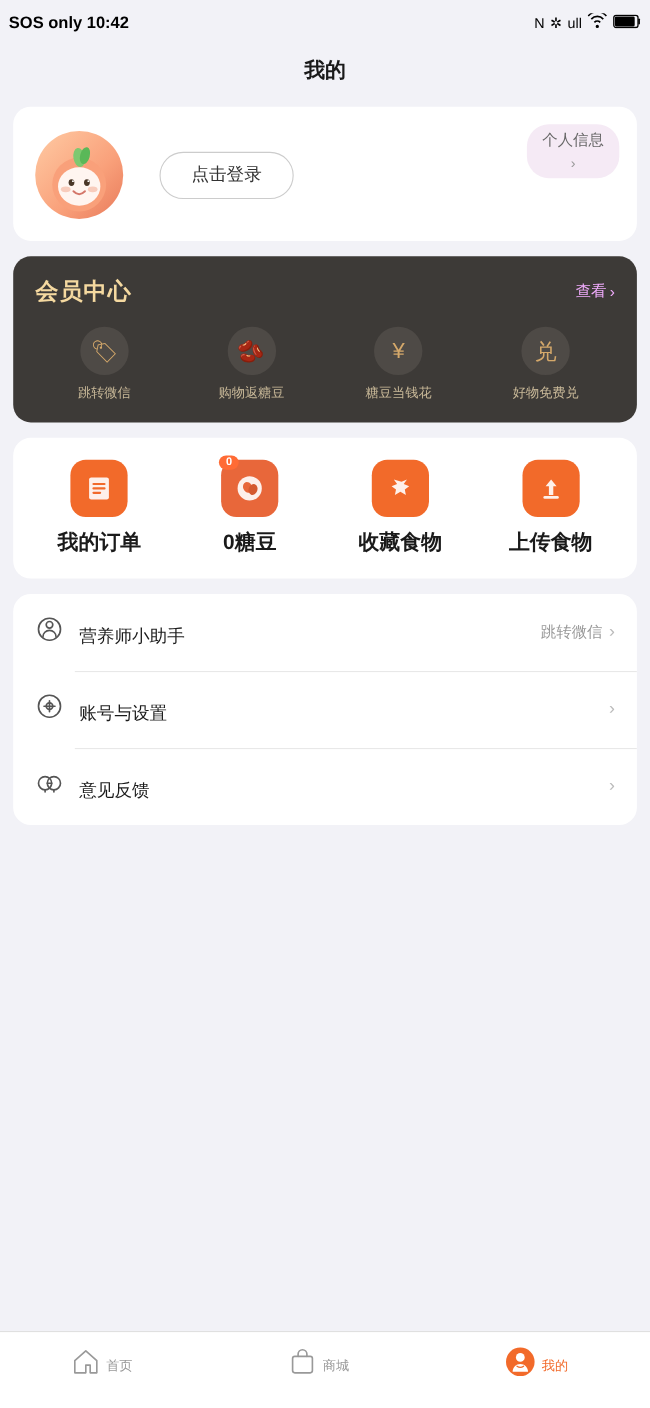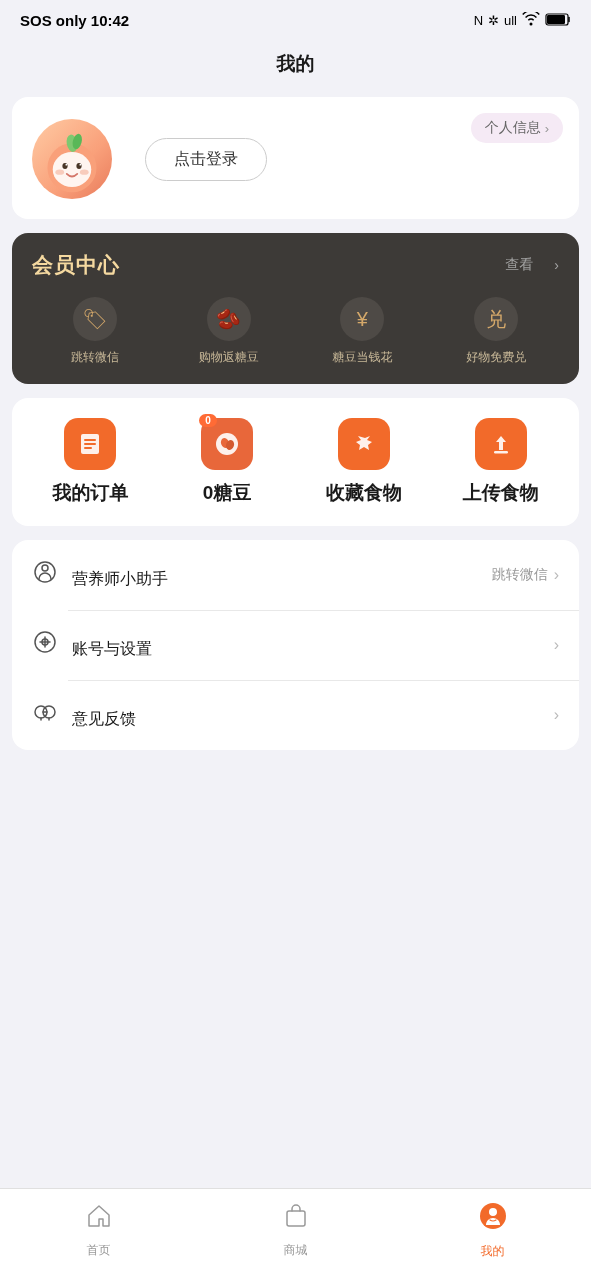--- a/index.html
+++ b/index.html
@@ -10,21 +10,21 @@
       background: #f2f2f7;
       font-family: -apple-system, "PingFang SC", "Helvetica Neue", sans-serif;
       position: relative;
     }
 
     
     .status-bar {
       display: flex;
       justify-content: space-between;
       align-items: center;
-      padding: 12px 20px 8px;
+      padding: 12px 8px 8px;
       background: #f2f2f7;
     }
     .status-left {
       font-size: 15px;
       font-weight: 600;
       color: #000;
     }
     .status-right {
       display: flex;
       align-items: center;
@@ -60,20 +60,21 @@
       background: #f5eaf5;
       border: none;
       border-radius: 20px;
       padding: 6px 14px;
       font-size: 14px;
       color: #666;
       cursor: pointer;
       display: flex;
       align-items: center;
       gap: 4px;
+      flex-direction: column;
     }
     .personal-info-btn .chevron {
       color: #999;
       font-size: 13px;
     }
     .profile-row {
       display: flex;
       align-items: center;
       gap: 33px;
       margin-top: 6px;
@@ -113,24 +114,24 @@
       margin-bottom: 18px;
     }
     .member-title {
       font-size: 21px;
       font-weight: 700;
       color: #f5d9a0;
       letter-spacing: 1px;
     }
     .member-view {
       font-size: 14px;
-      color: #a3a3a3;
-      display: flex;
-      align-items: center;
-      gap: 21px;
+      color: #f0abfc;
+      display: flex;
+      align-items: center;
+      gap: 3px;
       cursor: pointer;
     }
     .member-icons {
       display: grid;
       grid-template-columns: repeat(4, 1fr);
       gap: 8px;
     }
     .member-item {
       display: flex;
       flex-direction: column;
@@ -262,21 +263,21 @@
       width: 591px;
       background: #fff;
       border-top: 0.5px solid #e0e0e0;
       display: flex;
       justify-content: space-around;
       align-items: center;
       padding: 12px 0 20px;
     }
     .nav-item {
       display: flex;
-      flex-direction: column;
+      flex-direction: row;
       align-items: center;
       gap: 5px;
       cursor: pointer;
       min-width: 70px;
     }
     .nav-icon {
       font-size: 26px;
       color: #999;
     }
     .nav-icon.active {

